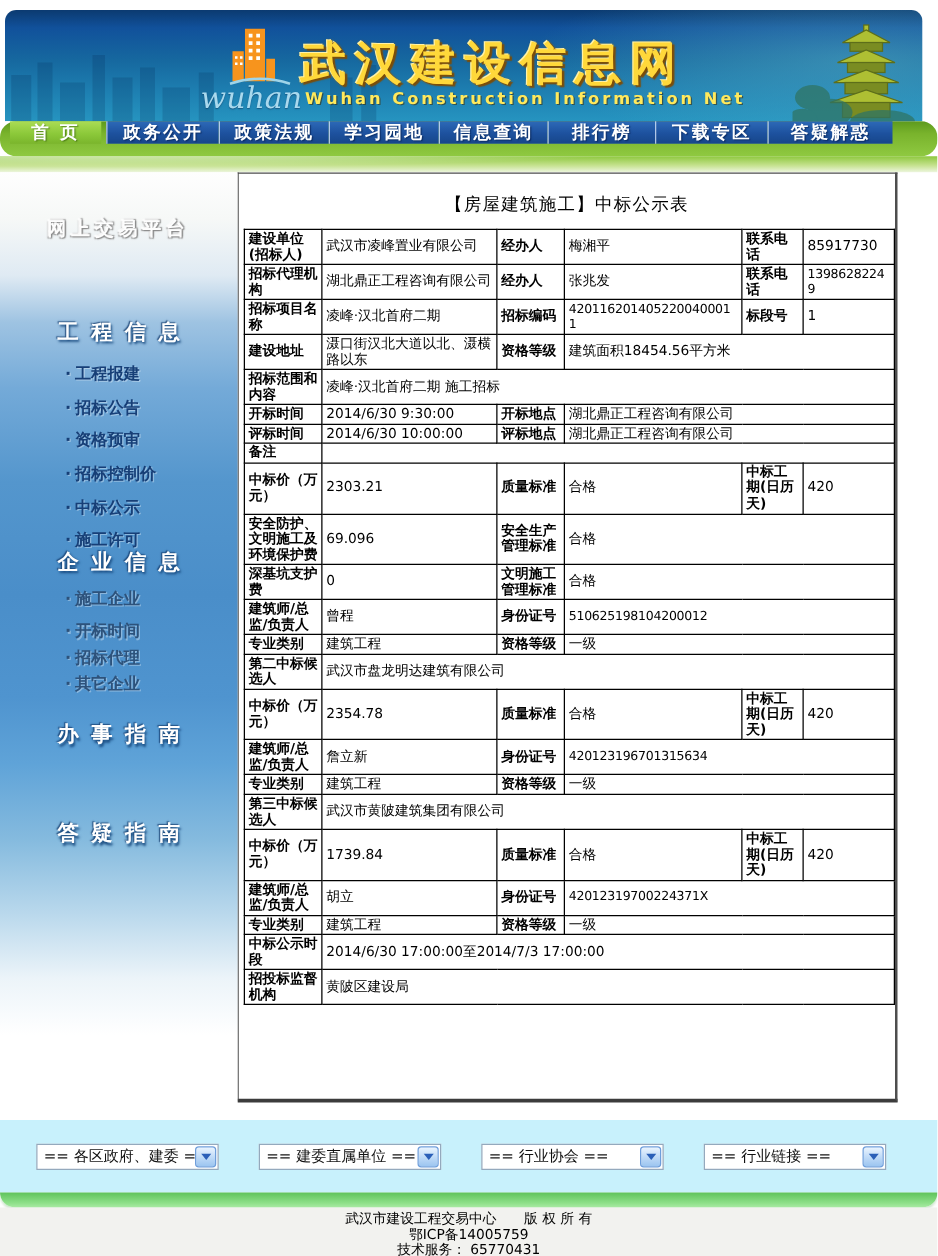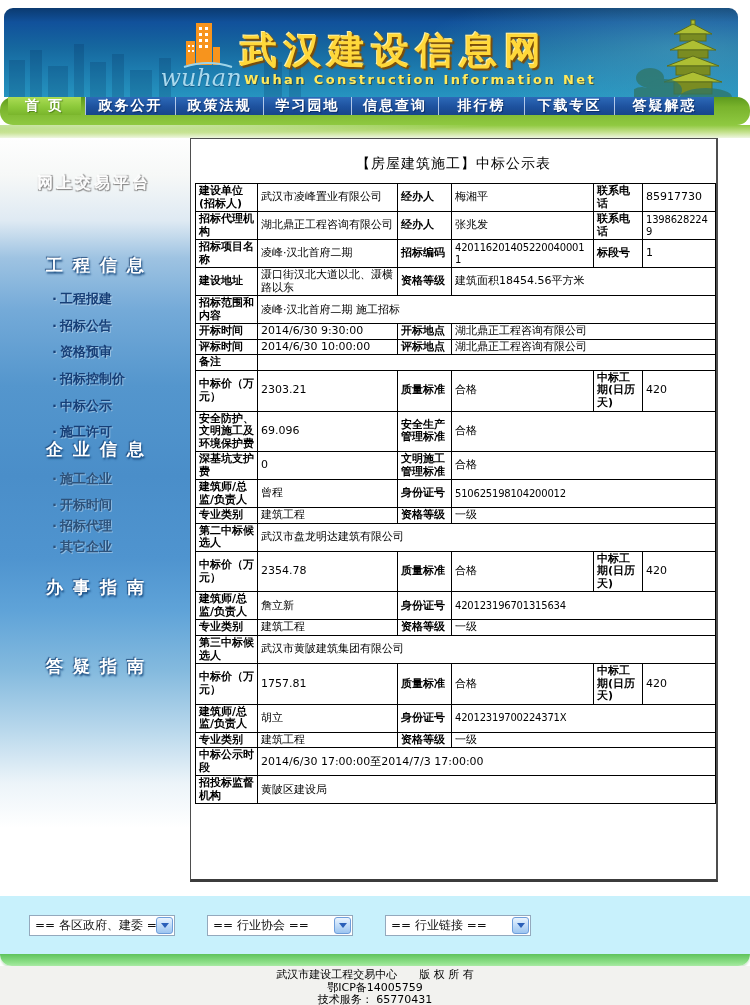--- a/index.html
+++ b/index.html
@@ -359,21 +359,21 @@
               <td class="val">建筑工程</td>
               <td class="lab">资格等级</td>
               <td class="val" colspan="3">一级</td>
             </tr>
             <tr>
               <td class="lab">第三中标候选人</td>
               <td class="val" colspan="5">武汉市黄陂建筑集团有限公司</td>
             </tr>
             <tr>
               <td class="lab">中标价（万元）</td>
-              <td class="val">1757.81</td>
+              <td class="val">1739.84</td>
               <td class="lab">质量标准</td>
               <td class="val">合格</td>
               <td class="lab">中标工期(日历天)</td>
               <td class="val">420</td>
             </tr>
             <tr>
               <td class="lab">建筑师/总监/负责人</td>
               <td class="val">胡立</td>
               <td class="lab">身份证号</td>
               <td class="val longnum" colspan="3">42012319700224371X</td>
@@ -399,20 +399,26 @@
 </div>
 
 <div class="linksbar">
     <div class="dropdown">
       <span>== 各区政府、建委 ==</span>
       <span class="dd-arrow">
         <i></i>
       </span>
     </div>
     <div class="dropdown">
+      <span>== 建委直属单位 ==</span>
+      <span class="dd-arrow">
+        <i></i>
+      </span>
+    </div>
+    <div class="dropdown">
       <span>== 行业协会 ==</span>
       <span class="dd-arrow">
         <i></i>
       </span>
     </div>
     <div class="dropdown">
       <span>== 行业链接 ==</span>
       <span class="dd-arrow">
         <i></i>
       </span>

